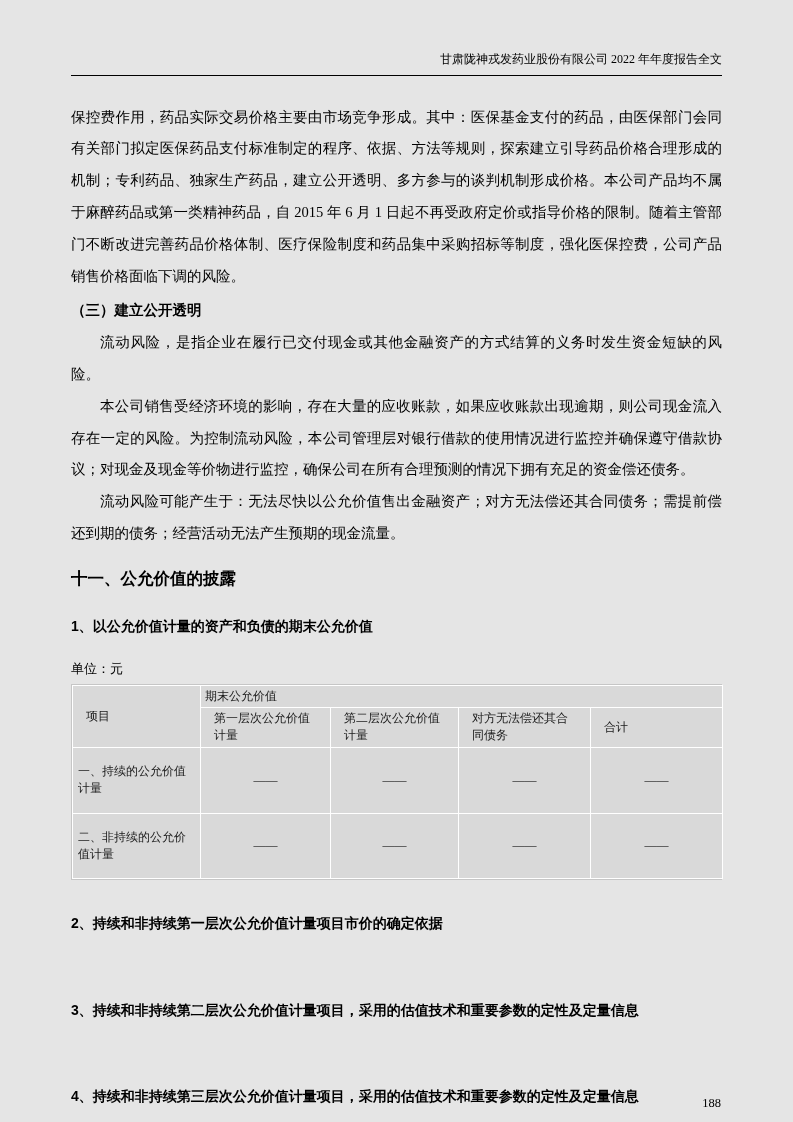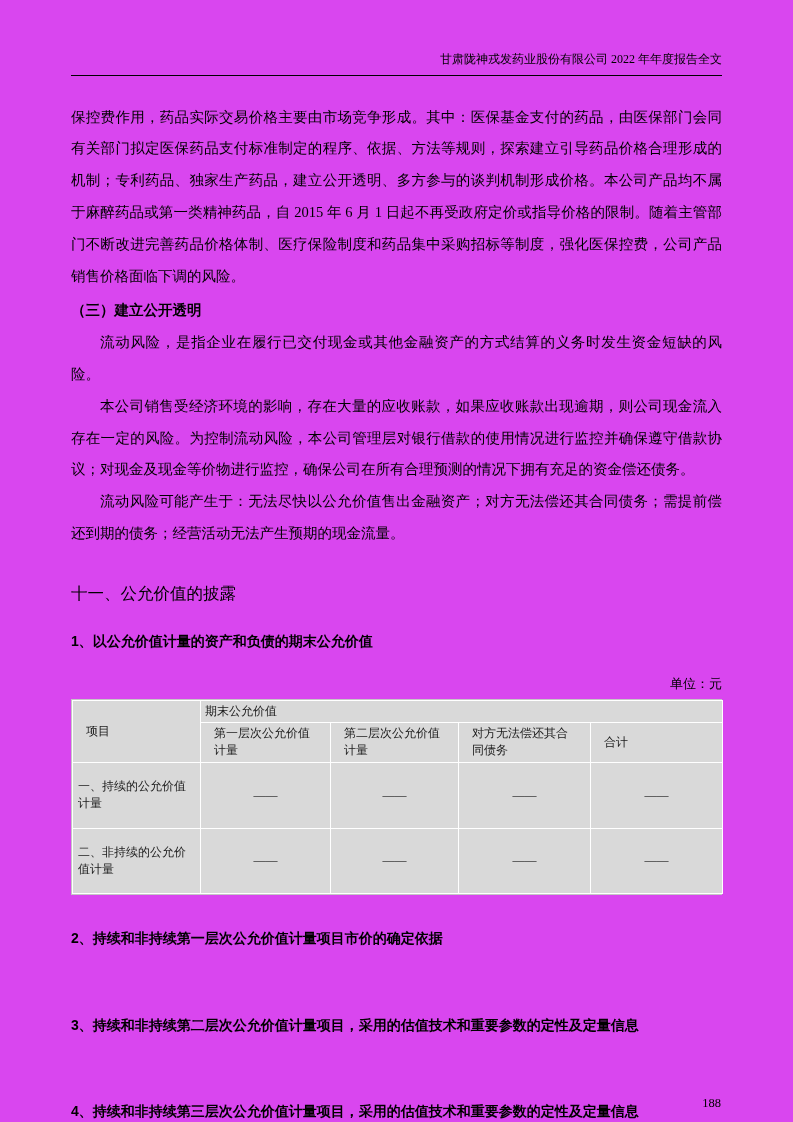--- a/index.html
+++ b/index.html
@@ -7,21 +7,21 @@
   body {
     width: 793px; height: 1122px;
     font-family: "Liberation Serif", "DejaVu Serif", serif;
     color: #000;
     position: relative;
   }
   .page {
     position: relative;
     width: 793px; height: 1122px;
     padding: 52px 71px 0 71px;
-    background: #d946ef;
+    background: #e5e5e5;
     overflow: hidden;
   }
   .header-title {
     text-align: right;
     font-size: 12px;
     line-height: 1.3;
     padding-bottom: 7px;
   }
   .header-rule {
     border-bottom: 1px solid #000;
@@ -35,36 +35,36 @@
   }
   .indent { text-indent: 2em; }
   .sub-heading {
     font-size: 14.5px;
     font-weight: bold;
     line-height: 2.2;
     margin-top: 2px;
   }
   .section-heading {
     font-size: 16.5px;
-    font-weight: normal;
+    font-weight: bold;
     font-family: "Liberation Sans", "DejaVu Sans", sans-serif;
-    margin-top: 30px;
+    margin-top: 15px;
     line-height: 1.6;
   }
   .numbered-heading {
     font-size: 14px;
     font-weight: bold;
     font-family: "Liberation Sans", "DejaVu Sans", sans-serif;
     margin-top: 24px;
     line-height: 1.6;
   }
   .numbered-heading.gap-lg { margin-top: 64px; }
   .unit-line {
     font-size: 13px;
-    text-align: right;
+    text-align: left;
     margin-top: 22px;
     margin-bottom: 6px;
   }
   .table-wrap {
     border: 1px solid #c6c6c6;
   }
   table.fv-table {
     width: 100%;
     border-collapse: collapse;
     table-layout: fixed;

